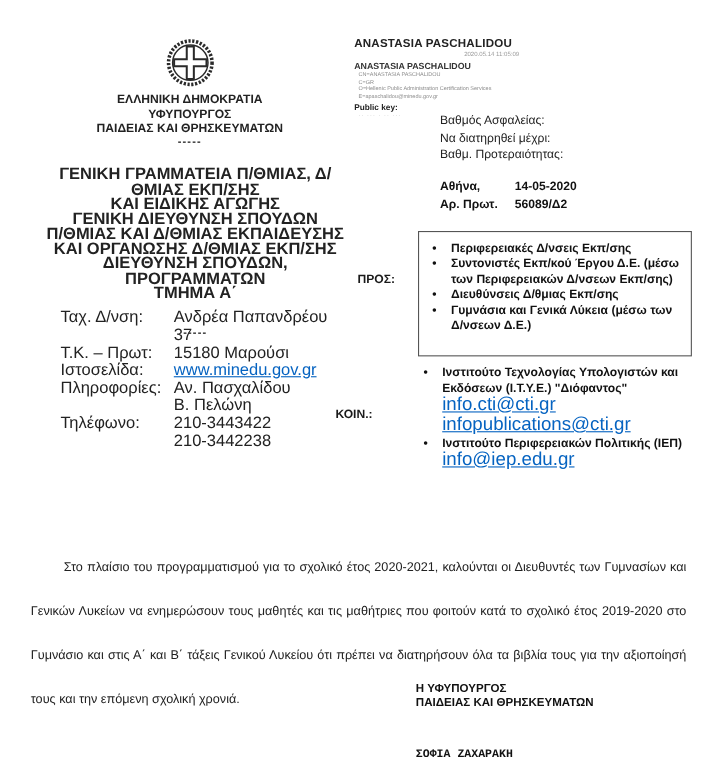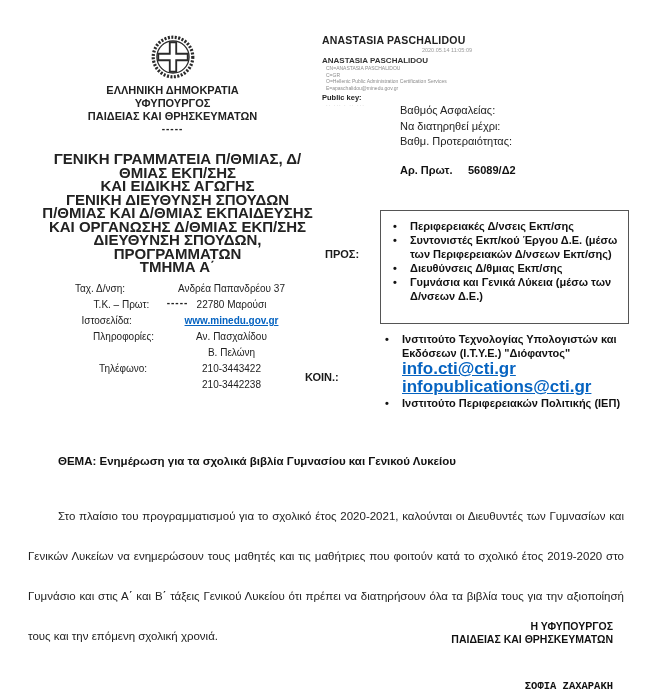--- a/index.html
+++ b/index.html
@@ -38,24 +38,24 @@
   .dateline-row { display: flex; font-size: 11px; font-weight: 700; line-height: 16px; color: #111; }
   .dateline-row .dl-label { width: 68px; }
 
   
   .department { left: 30px; top: 152px; width: 295px; text-align: center; }
   .dept-line { font-size: 15px; font-weight: 600; line-height: 13.5px; color: #222; }
   .dept-divider { margin-top: 23px; }
 
   
   .contact { left: 55px; top: 281px; width: 250px; }
-  .contact-row { display: flex; font-size: 10px; line-height: 16px; color: #222; justify-content: center; }
+  .contact-row { display: flex; font-size: 15px; line-height: 16px; color: #222; }
   .contact-label { width: 103px; flex: 0 0 103px; }
   .contact-value { }
-  a.doc-link { color: #0563C1; text-decoration: underline; font-weight: 700; }
+  a.doc-link { color: #0563C1; text-decoration: underline; font-weight: 400; }
 
   
   .pros-label { left: 325px; top: 248px; font-size: 11px; font-weight: 700; }
   .pros-box {
     left: 380px; top: 210px; width: 249px; min-height: 114px;
     border: 1.5px solid #555; padding: 8px 8px 8px 12px;
   }
   .bullet-item { display: flex; font-size: 11px; font-weight: 700; line-height: 14px; color: #111; }
   .bullet-dot { flex: 0 0 17px; text-align: left; }
   .bullet-text { flex: 1; }
@@ -71,21 +71,21 @@
   .subject { left: 58px; top: 455px; width: 560px; font-size: 11.5px; font-weight: 700; color: #111; }
 
   
   .body-par {
     left: 28px; top: 496px; width: 596px;
     font-size: 11.5px; line-height: 40px; text-align: justify;
     text-indent: 30px; color: #222;
   }
 
   
-  .closing { left: 378px; top: 620px; width: 235px; text-align: right; }
+  .closing { left: 378px; top: 620px; width: 235px; text-align: left; }
   .closing-title { font-size: 10.5px; font-weight: 700; line-height: 13px; color: #111; }
   .closing-name { margin-top: 34px; font-size: 10.5px; font-weight: 700; color: #111; font-family: Liberation Mono, monospace; }
 </style>
 </head>
 <body>
 
 <div class="page">
 
   <div class="abs authority">
     <span class="emblem">
@@ -114,20 +114,24 @@
   </div>
 
   <div class="abs security">
     <div class="security-line">Βαθμός Ασφαλείας:</div>
     <div class="security-line">Να διατηρηθεί μέχρι:</div>
     <div class="security-line">Βαθμ. Προτεραιότητας:</div>
   </div>
 
   <div class="abs dateline">
     <div class="dateline-row">
+      <span class="dl-label">Αθήνα,</span>
+      <span>14-05-2020</span>
+    </div>
+    <div class="dateline-row">
       <span class="dl-label">Αρ. Πρωτ.</span>
       <span>56089/Δ2</span>
     </div>
   </div>
 
   <div class="abs department">
     <div class="dept-line">ΓΕΝΙΚΗ ΓΡΑΜΜΑΤΕΙΑ Π/ΘΜΙΑΣ, Δ/ΘΜΙΑΣ ΕΚΠ/ΣΗΣ</div>
     <div class="dept-line">ΚΑΙ ΕΙΔΙΚΗΣ ΑΓΩΓΗΣ</div>
     <div class="dept-line">ΓΕΝΙΚΗ ΔΙΕΥΘΥΝΣΗ ΣΠΟΥΔΩΝ</div>
     <div class="dept-line">Π/ΘΜΙΑΣ ΚΑΙ Δ/ΘΜΙΑΣ ΕΚΠΑΙΔΕΥΣΗΣ</div>
@@ -137,21 +141,21 @@
     <div class="mini-divider dept-divider">-----</div>
   </div>
 
   <div class="abs contact">
     <div class="contact-row">
       <span class="contact-label">Ταχ. Δ/νση:</span>
       <span class="contact-value">Ανδρέα Παπανδρέου 37</span>
     </div>
     <div class="contact-row">
       <span class="contact-label">Τ.Κ. – Πρωτ:</span>
-      <span class="contact-value">22780 Μαρούσι</span>
+      <span class="contact-value">15180 Μαρούσι</span>
     </div>
     <div class="contact-row">
       <span class="contact-label">Ιστοσελίδα:</span>
       <a href="#" class="contact-value doc-link">www.minedu.gov.gr</a>
     </div>
     <div class="contact-row">
       <span class="contact-label">Πληροφορίες:</span>
       <span class="contact-value">Αν. Πασχαλίδου</span>
     </div>
     <div class="contact-row">
@@ -195,23 +199,25 @@
       <span class="bullet-text">Ινστιτούτο Τεχνολογίας  Υπολογιστών και Εκδόσεων (Ι.Τ.Υ.Ε.) "Διόφαντος"</span>
     </div>
     <div class="koin-links">
       <a href="#" class="doc-link">info.cti@cti.gr</a><br>
       <a href="#" class="doc-link">infopublications@cti.gr</a>
     </div>
     <div class="koin-item">
       <span class="bullet-dot">•</span>
       <span class="bullet-text">Ινστιτούτο Περιφερειακών Πολιτικής (ΙΕΠ)</span>
     </div>
-  </div>
-
-  <div class="abs subject">ΘΕΜΑ: Ενημέρωση για τα σχολικά βιβλία Γυμνασίου και Γενικού Λυκείου</div>
+    <div class="koin-links">
+      <a href="#" class="doc-link">info@iep.edu.gr</a>
+    </div>
+  </div>
+
 
   <div class="abs body-par">Στο πλαίσιο του προγραμματισμού για το σχολικό έτος 2020-2021, καλούνται οι Διευθυντές των Γυμνασίων και Γενικών Λυκείων να ενημερώσουν τους μαθητές και τις μαθήτριες που φοιτούν κατά το σχολικό έτος 2019-2020 στο Γυμνάσιο και στις Α΄ και Β΄ τάξεις Γενικού Λυκείου ότι πρέπει να διατηρήσουν όλα τα βιβλία τους για την αξιοποίησή τους και την επόμενη σχολική χρονιά.</div>
 
   <div class="abs closing">
     <div class="closing-title">Η ΥΦΥΠΟΥΡΓΟΣ</div>
     <div class="closing-title">ΠΑΙΔΕΙΑΣ ΚΑΙ ΘΡΗΣΚΕΥΜΑΤΩΝ</div>
     <div class="closing-name">ΣΟΦΙΑ ΖΑΧΑΡΑΚΗ</div>
   </div>
 
 </div>

